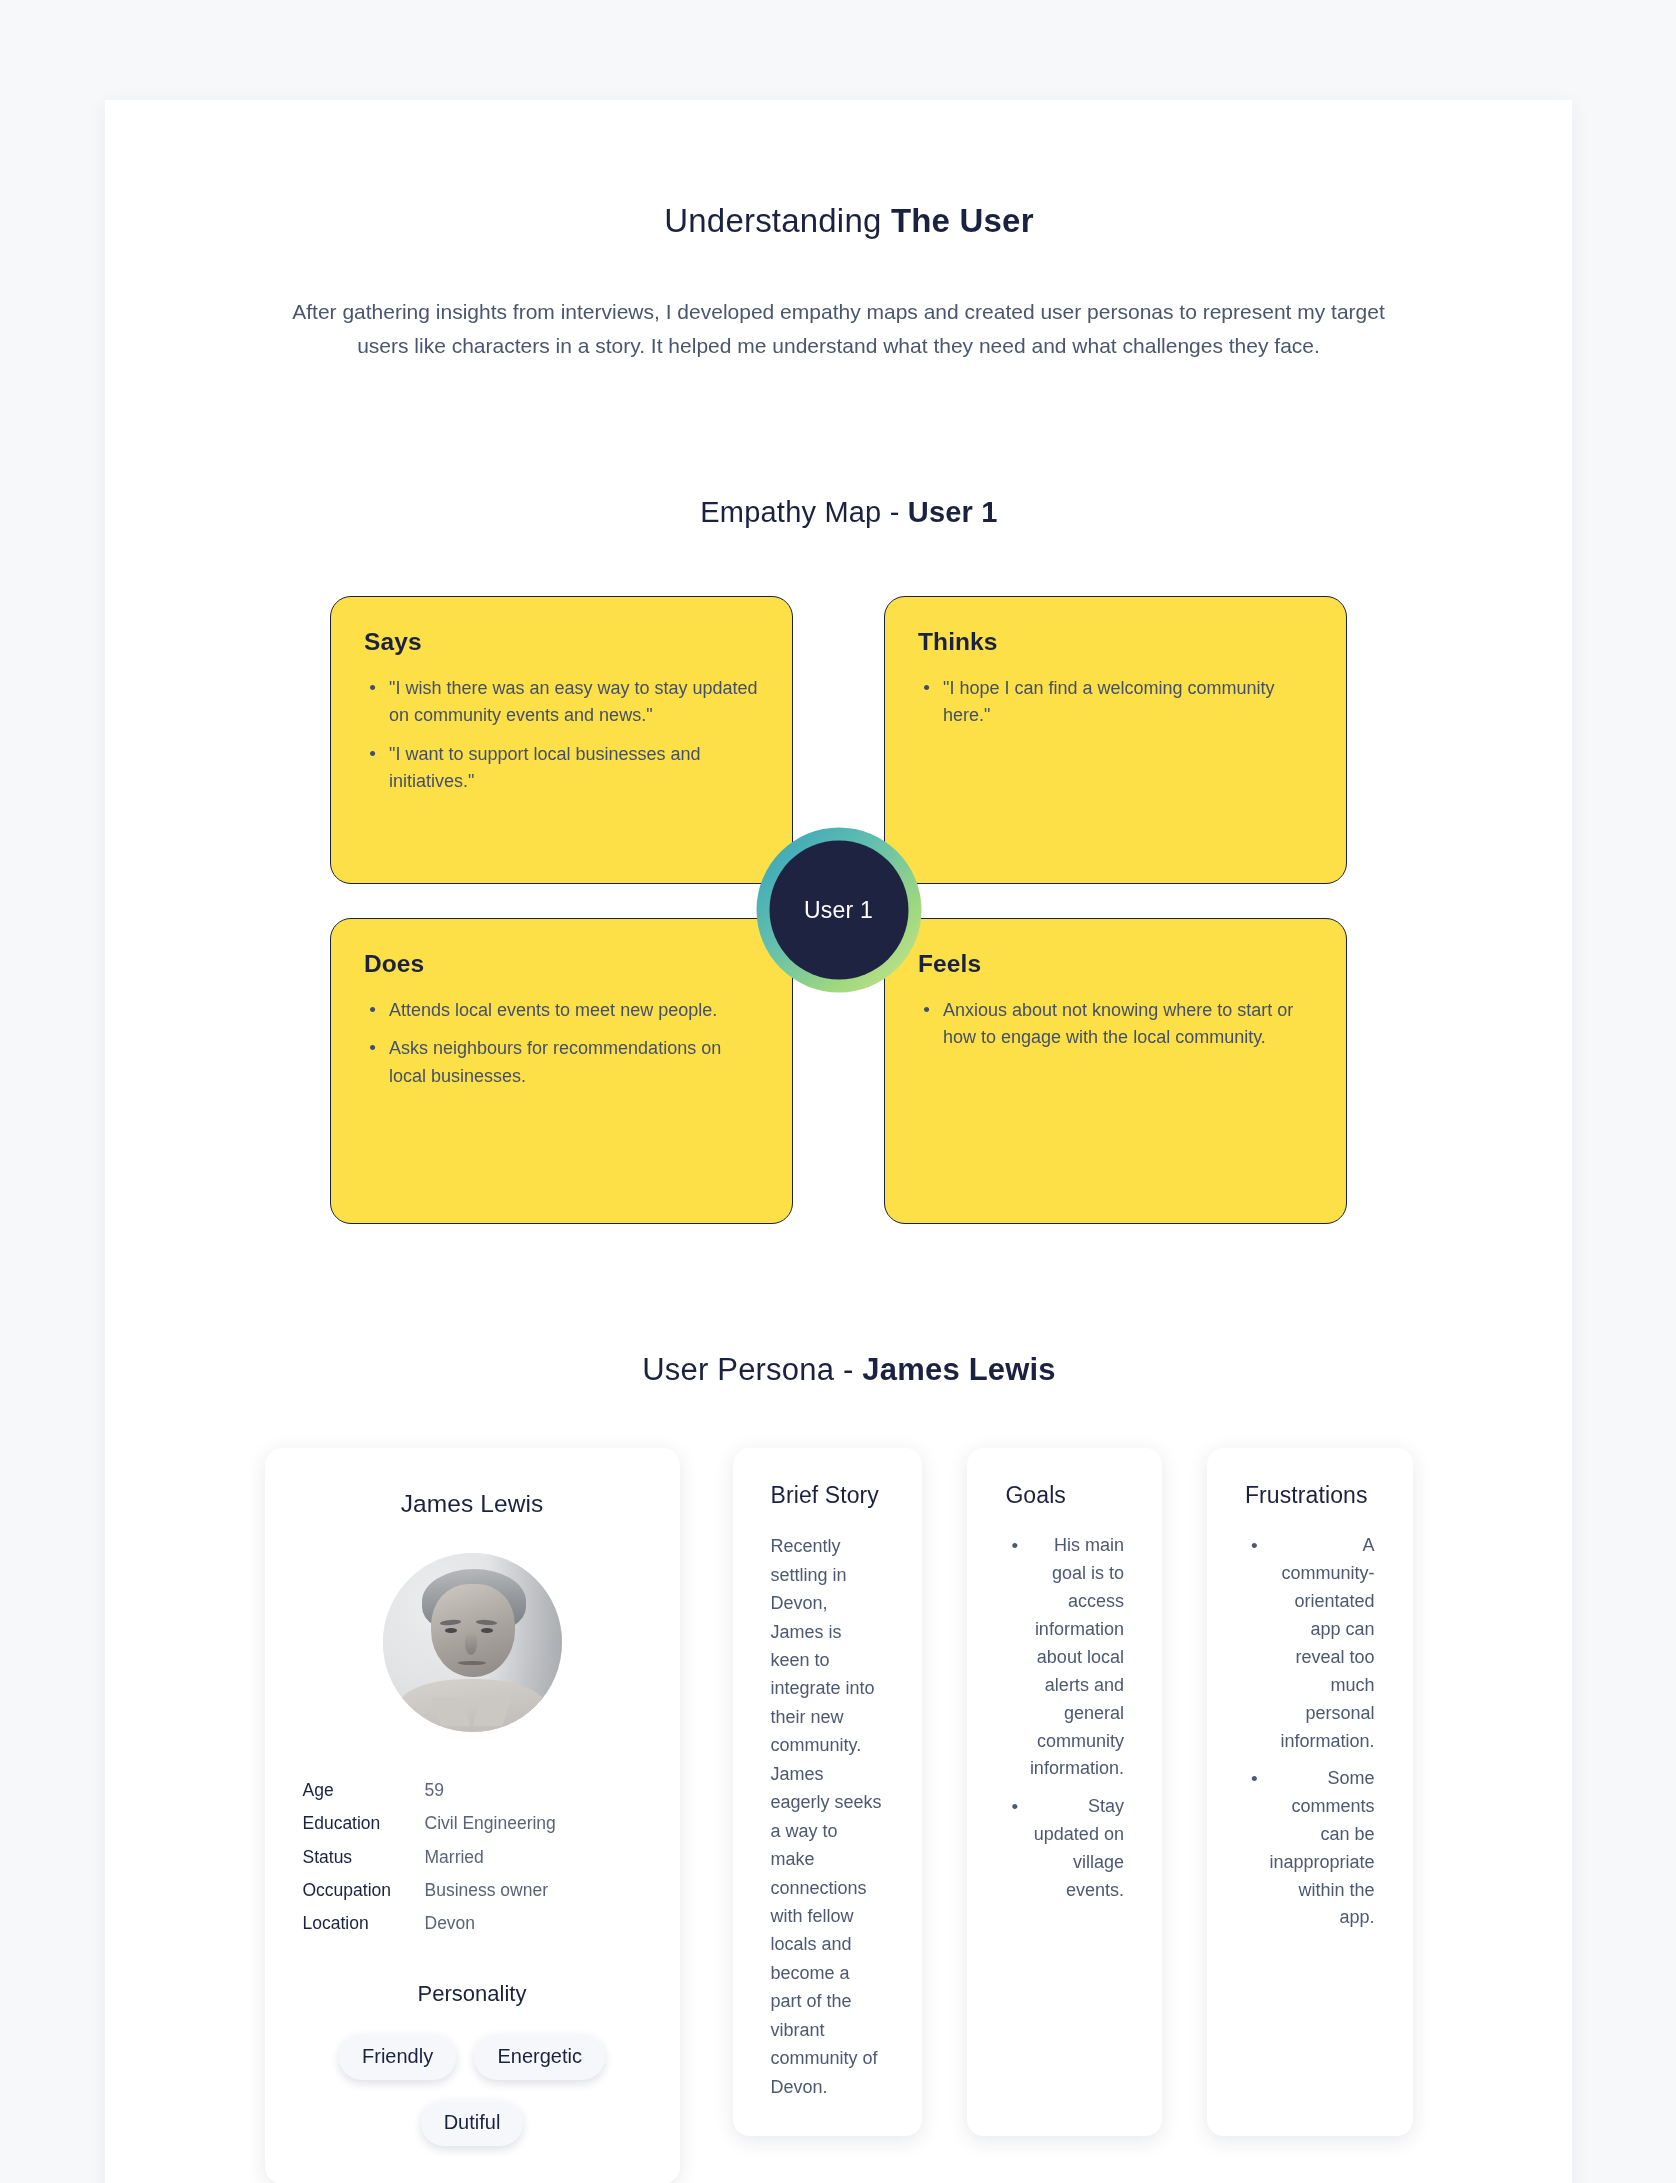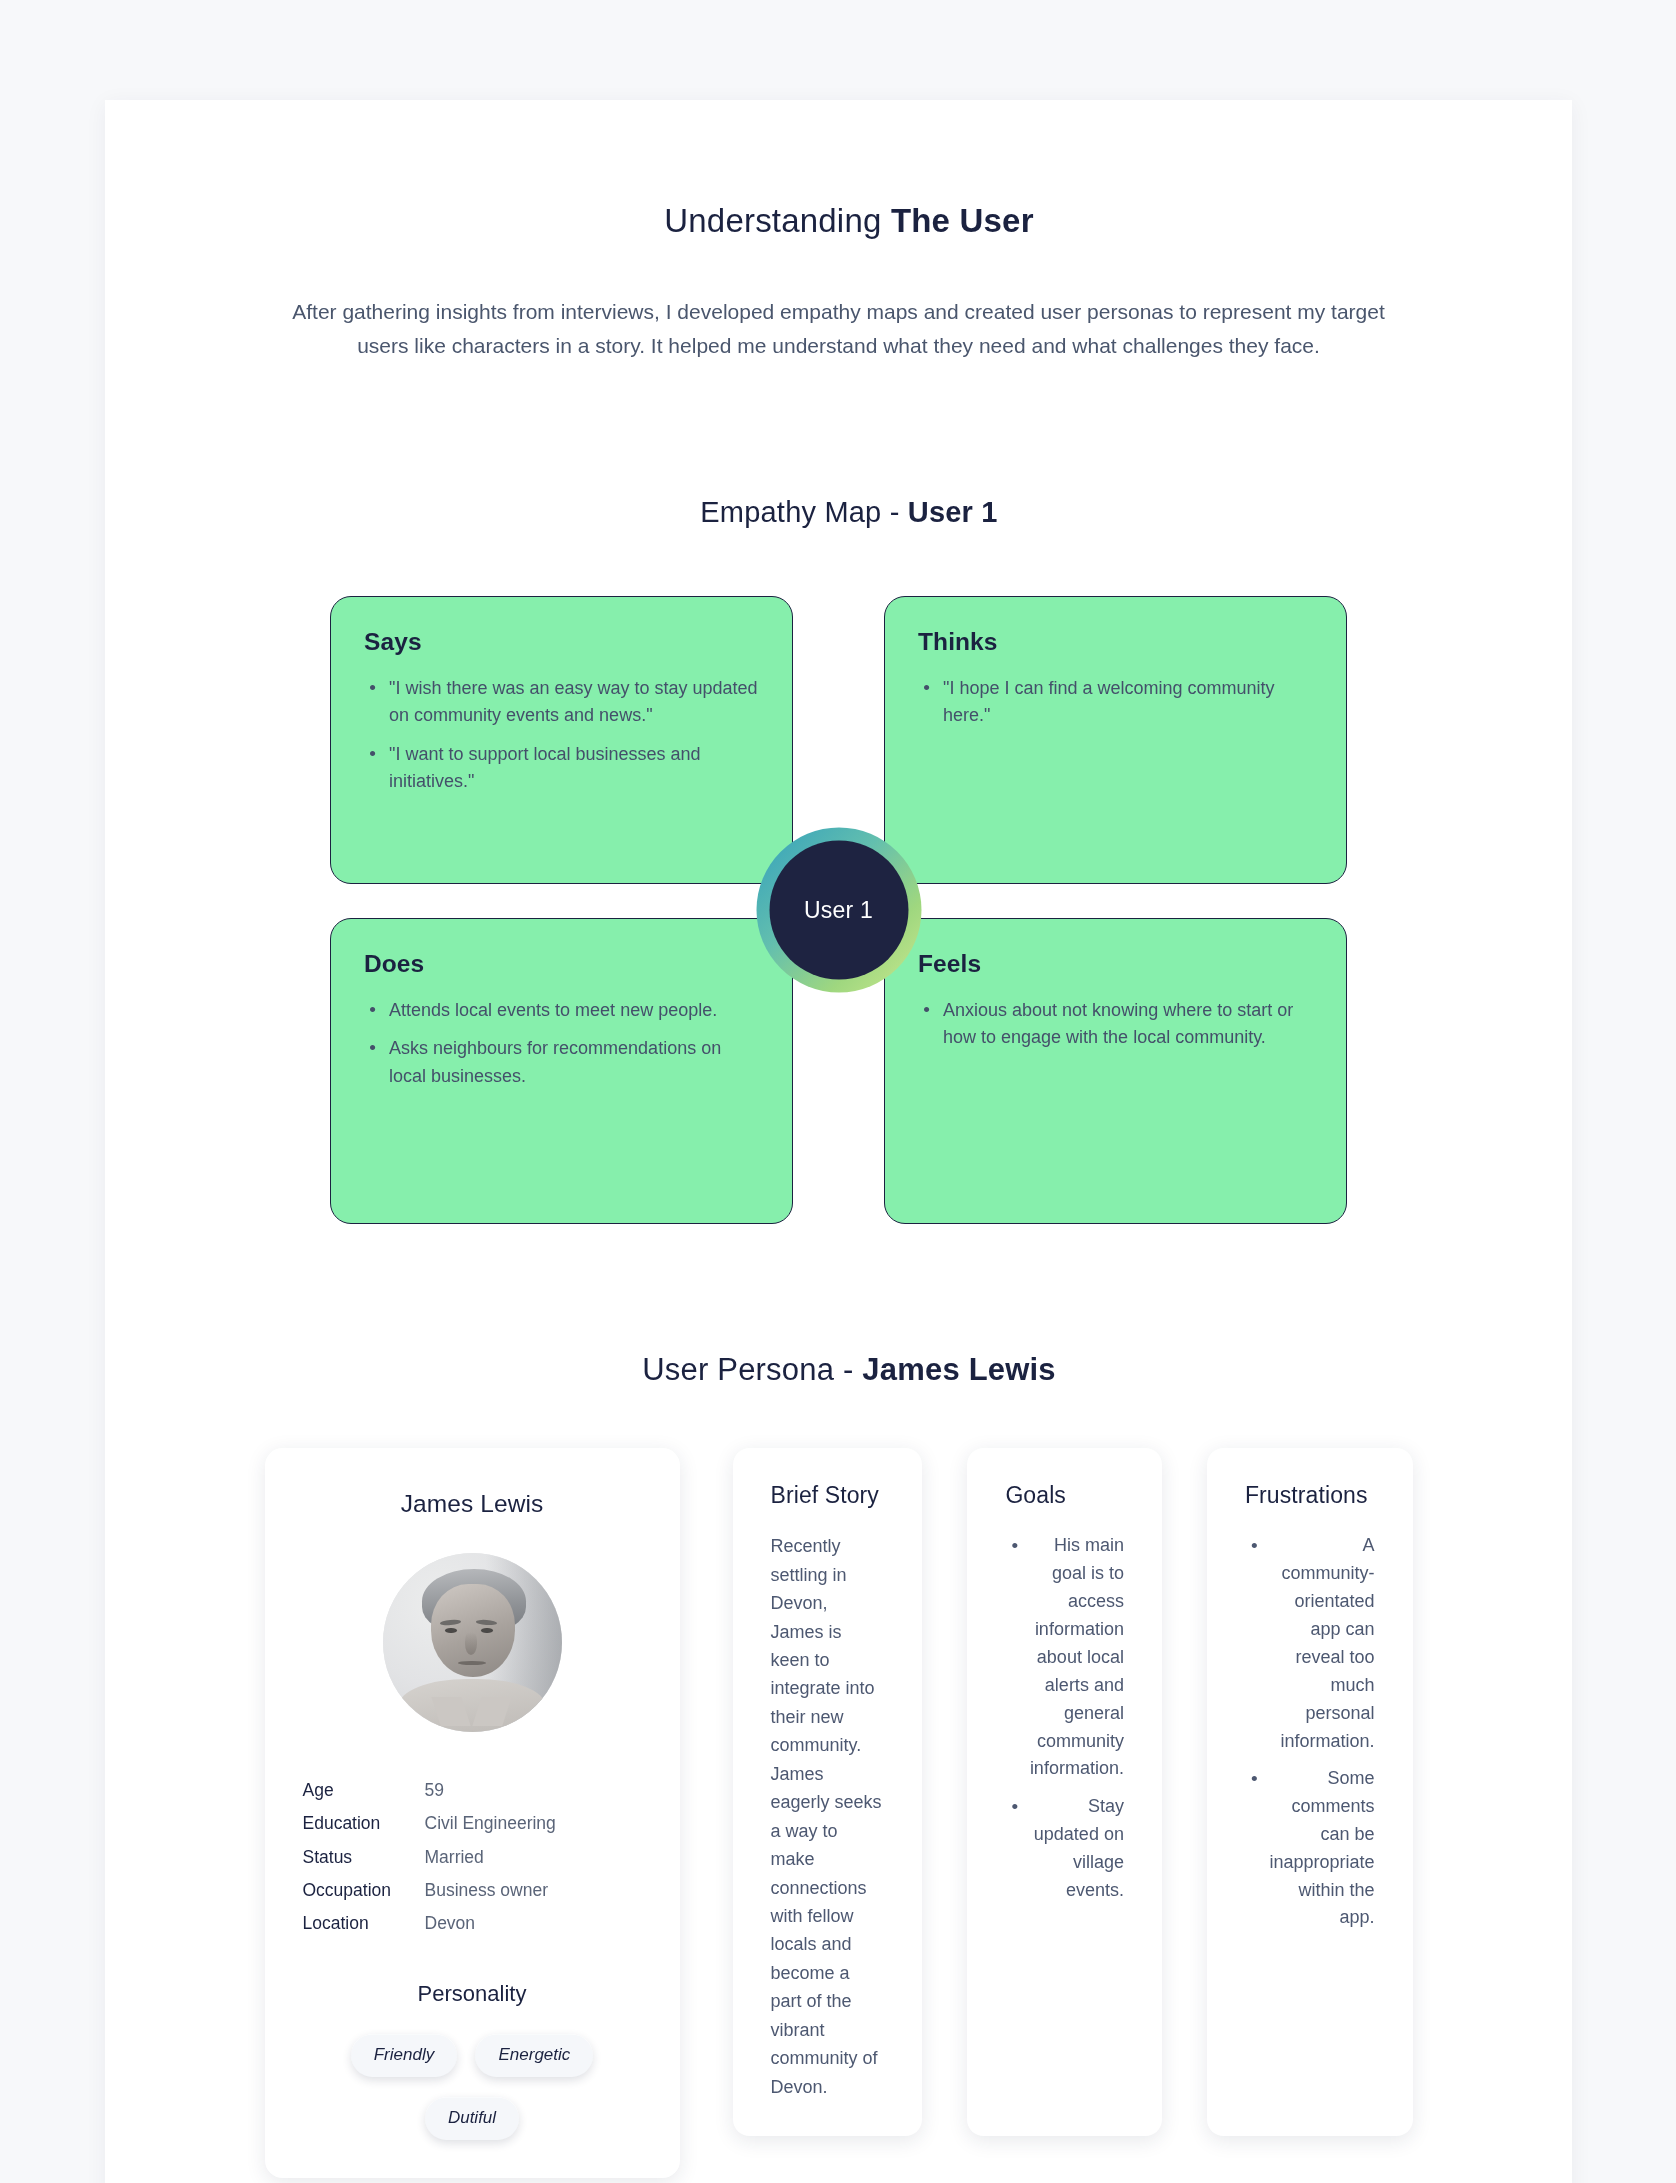--- a/index.html
+++ b/index.html
@@ -61,21 +61,21 @@
   }
   .empathy-grid {
     display: grid;
     grid-template-columns: 1fr 1fr;
     column-gap: 91px;
     row-gap: 34px;
   }
   .quad {
     border: 1.3px solid #1b2240;
     border-radius: 21px;
-    background: #86efac;
+    background: #fde047;
     padding: 31px 33px 26px 33px;
     min-height: 288px;
   }
   .quad.q-does  { min-height: 306px; }
   .quad.q-feels { min-height: 306px; }
 
   .quad h3 {
     color: #1b2240;
     font-size: 24.5px;
     font-weight: 700;
@@ -253,25 +253,24 @@
   .tags {
     margin-top: 27px;
     display: flex;
     flex-wrap: wrap;
     justify-content: center;
     gap: 20px 18.3px;
   }
   .tag {
     background: #f5f7fa;
     color: #1b2240;
-    font-size: 17px;
+    font-size: 20px;
     border-radius: 436px;
     padding: 11.4px 23px;
     box-shadow: 0 3.5px 9.6px rgba(30,35,65,.14), 0 0.4px 0 rgba(255,255,255,.9) inset;
-    font-style: italic;
   }
   .tag-row-2 { width: 100%; display: flex; justify-content: center; }
 
   
   .persona-right {
     display: flex;
     flex-direction: row;
     gap: 45px;
     flex: 1;
   }

